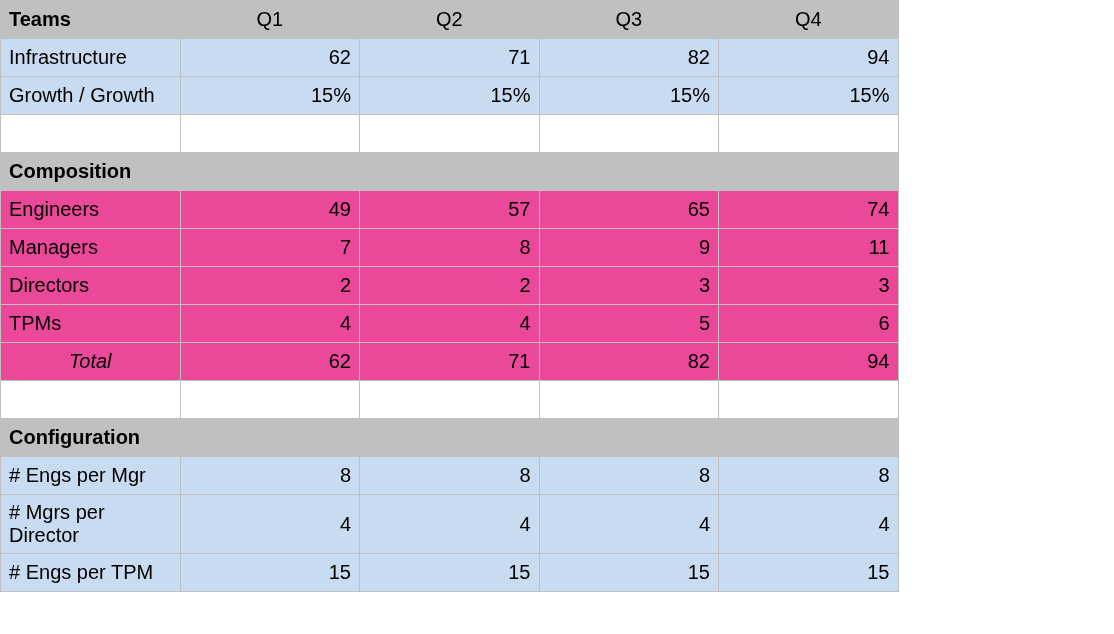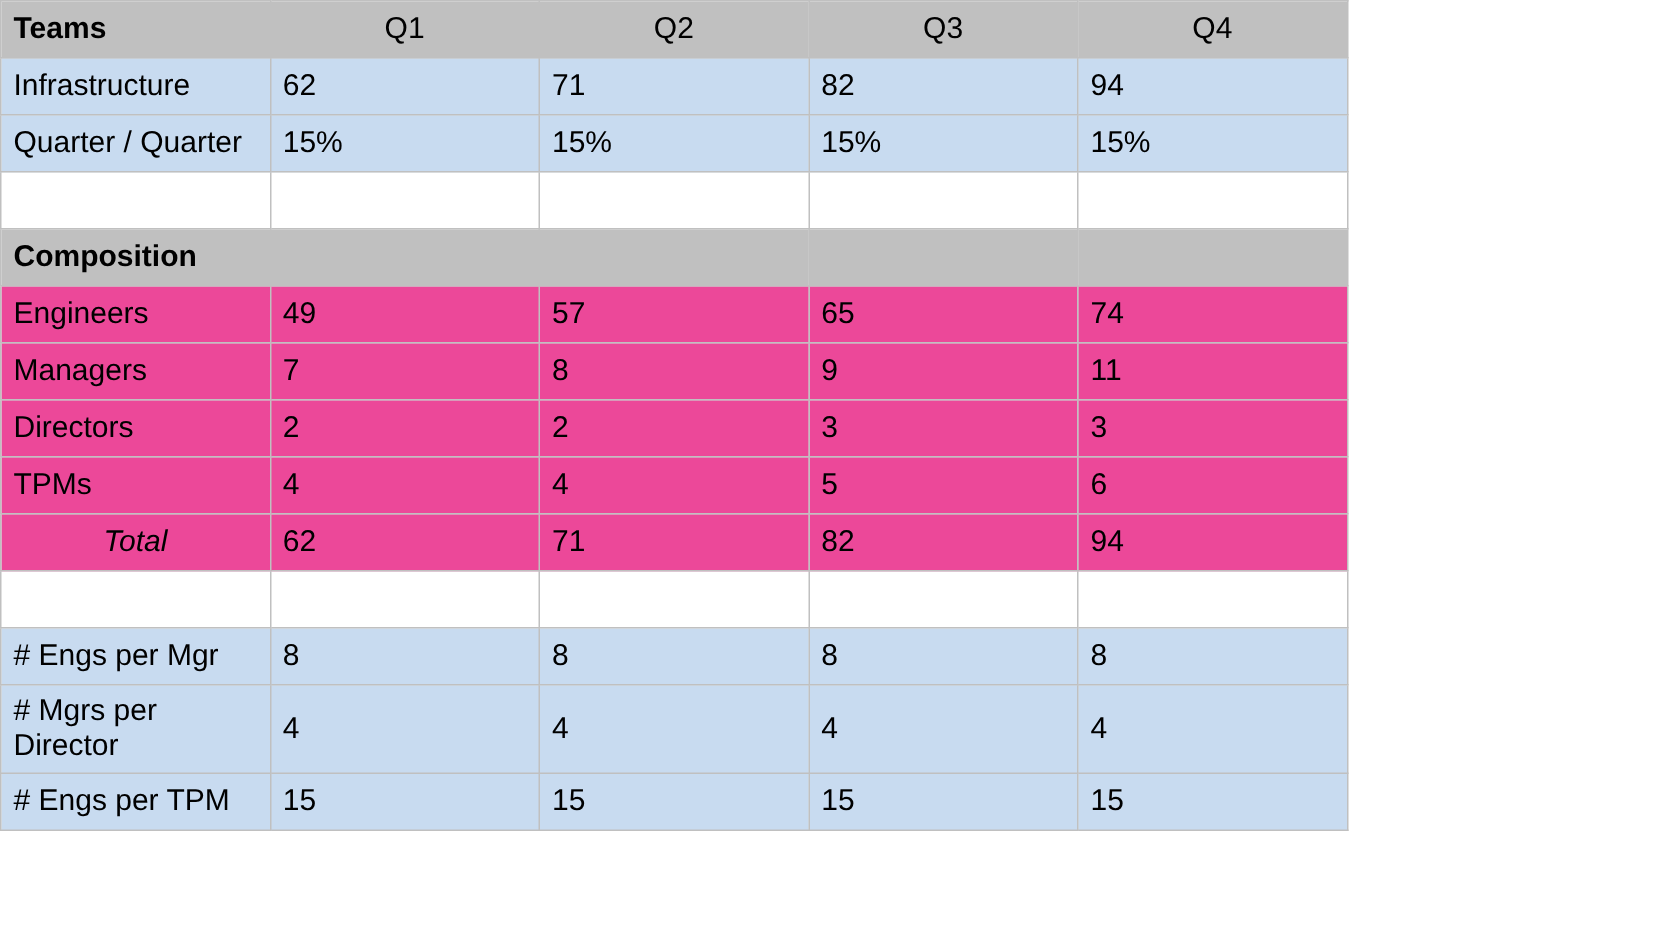--- a/index.html
+++ b/index.html
@@ -37,21 +37,21 @@
       background: #fff;
     }
     .bold {
       font-weight: bold;
     }
     .italic {
       font-style: italic;
       text-align: center;
     }
     .num {
-      text-align: left;
+      text-align: right;
     }
     .header-label {
       text-align: center;
       font-weight: normal;
     }
   </style>
 </head>
 <body>
 
 <table>
@@ -75,21 +75,21 @@
 
   <tr class="blue-row">
     <td>Infrastructure</td>
     <td class="num">62</td>
     <td class="num">71</td>
     <td class="num">82</td>
     <td class="num">94</td>
   </tr>
 
   <tr class="blue-row">
-    <td>Quarter / Quarter</td>
+    <td>Growth / Growth</td>
     <td class="num">15%</td>
     <td class="num">15%</td>
     <td class="num">15%</td>
     <td class="num">15%</td>
   </tr>
 
   <tr class="blank-row">
     <td></td>
         <td></td>
         <td></td>
@@ -146,20 +146,27 @@
   </tr>
 
   <tr class="blank-row">
     <td></td>
         <td></td>
         <td></td>
         <td></td>
         <td></td>
   </tr>
 
+  <tr class="header-row">
+    <td class="bold">Configuration</td>
+    <td></td>
+        <td></td>
+        <td></td>
+        <td></td>
+  </tr>
 
   <tr class="blue-row">
     <td># Engs per Mgr</td>
     <td class="num">8</td>
     <td class="num">8</td>
     <td class="num">8</td>
     <td class="num">8</td>
   </tr>
 
   <tr class="blue-row">

